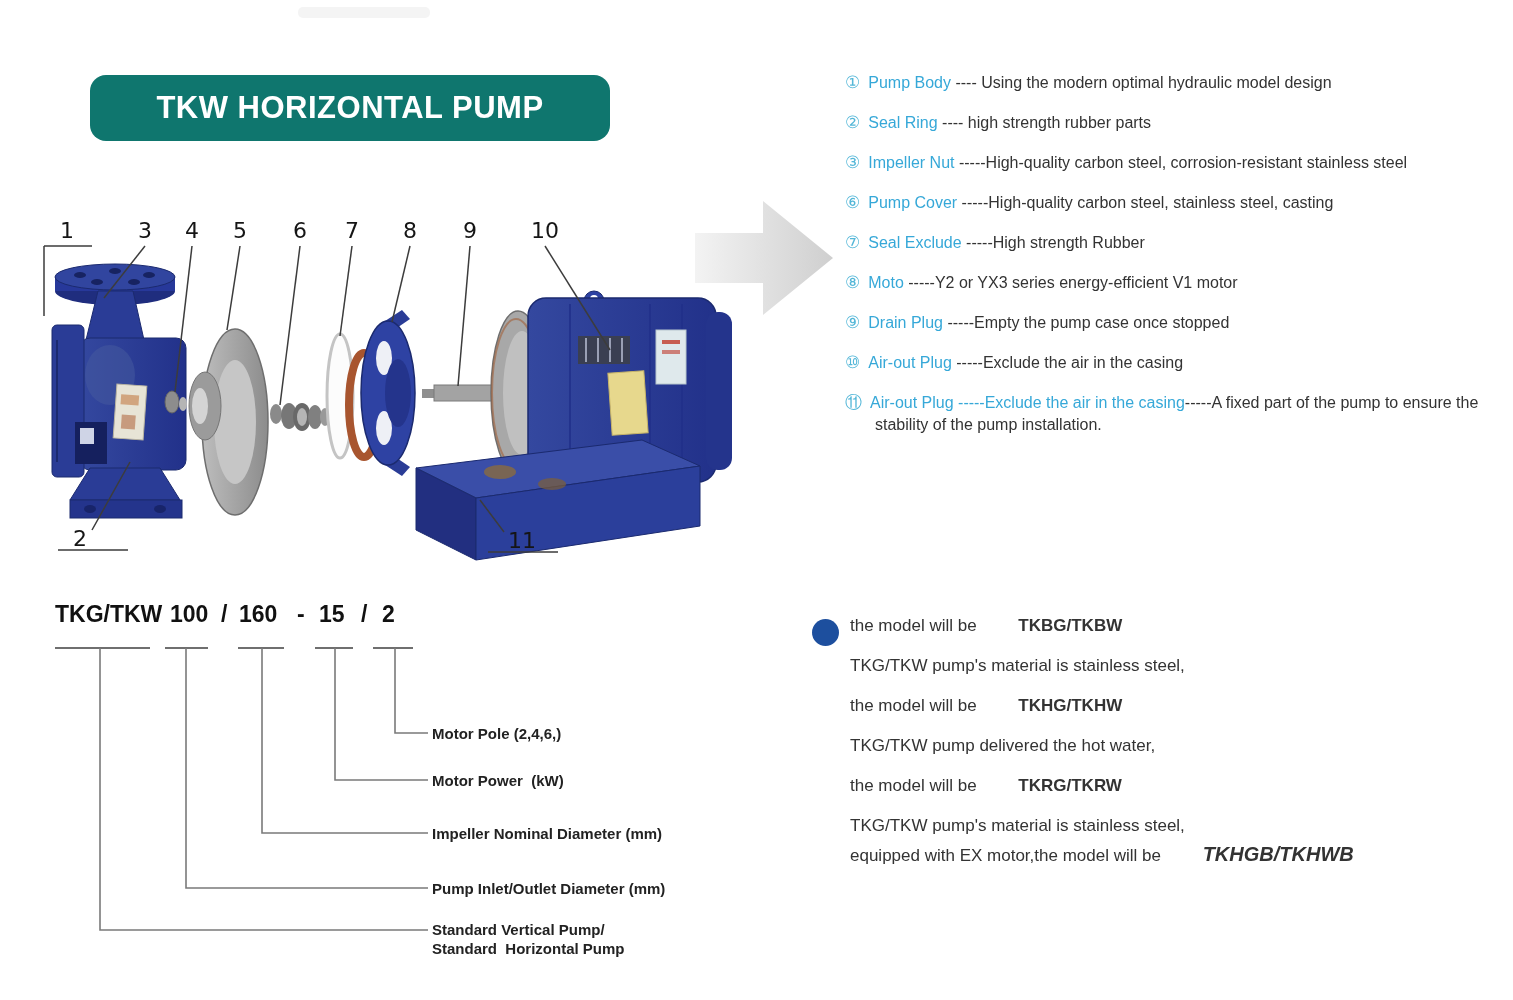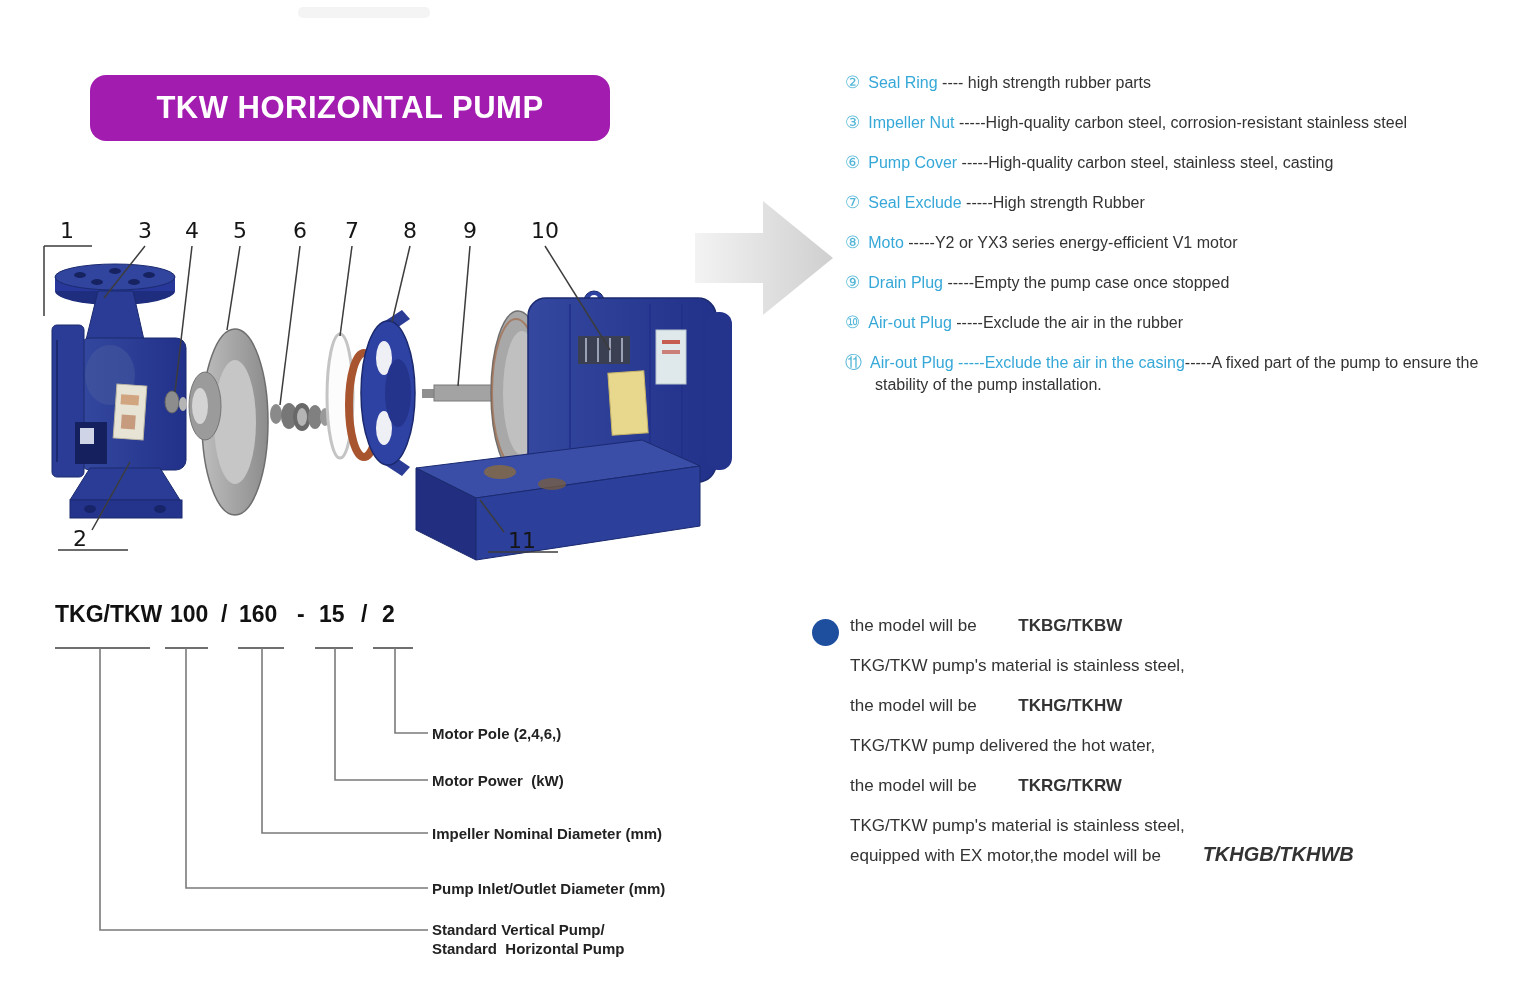--- a/index.html
+++ b/index.html
@@ -2,21 +2,21 @@
 <html><head>
 <meta charset="utf-8">
 <style>
   html,body{margin:0;padding:0;background:#ffffff;}
   body{font-family:"Liberation Sans",sans-serif;}
   .page{position:relative;width:1513px;height:1000px;background:#ffffff;overflow:hidden;}
 
   .top-smudge{position:absolute;left:298px;top:7px;width:132px;height:11px;background:#f4f4f4;border-radius:5px;}
 
   
-  .banner{position:absolute;left:90px;top:75px;width:520px;height:66px;background:#a21caf;
+  .banner{position:absolute;left:90px;top:75px;width:520px;height:66px;background:#0f766e;
           border-radius:16px;display:flex;align-items:center;justify-content:center;}
   .banner span{color:#ffffff;font-weight:bold;font-size:31px;letter-spacing:0.5px;}
 
   
   .pump-svg{position:absolute;left:30px;top:200px;width:710px;height:365px;}
 
   
   .flow-arrow{position:absolute;left:695px;top:193px;width:145px;height:140px;}
 
   
@@ -186,27 +186,28 @@
     <defs>
       <linearGradient id="arrG" x1="0" y1="0" x2="1" y2="0">
         <stop offset="0" stop-color="#f3f3f3"></stop>
           <stop offset="1" stop-color="#cfcfcf"></stop>
       </linearGradient>
     </defs>
     <polygon points="0,40 68,40 68,8 138,65 68,122 68,90 0,90" fill="url(#arrG)"></polygon>
   </svg>
 
   <div class="parts">
+    <div class="part-item"><span class="part-num">①</span><span class="part-name">Pump Body</span><span class="part-sep"> ---- </span><span class="part-desc">Using the modern optimal hydraulic model design</span></div>
     <div class="part-item"><span class="part-num">②</span><span class="part-name">Seal Ring</span><span class="part-sep"> ---- </span><span class="part-desc">high strength rubber parts</span></div>
     <div class="part-item"><span class="part-num">③</span><span class="part-name">Impeller Nut</span><span class="part-sep"> -----</span><span class="part-desc">High-quality carbon steel, corrosion-resistant stainless steel</span></div>
     <div class="part-item"><span class="part-num">⑥</span><span class="part-name">Pump Cover</span><span class="part-sep"> -----</span><span class="part-desc">High-quality carbon steel, stainless steel, casting</span></div>
     <div class="part-item"><span class="part-num">⑦</span><span class="part-name">Seal Exclude</span><span class="part-sep"> -----</span><span class="part-desc">High strength Rubber</span></div>
     <div class="part-item"><span class="part-num">⑧</span><span class="part-name">Moto</span><span class="part-sep"> -----</span><span class="part-desc">Y2 or YX3 series energy-efficient V1 motor</span></div>
     <div class="part-item"><span class="part-num">⑨</span><span class="part-name">Drain Plug</span><span class="part-sep"> -----</span><span class="part-desc">Empty the pump case once stopped</span></div>
-    <div class="part-item"><span class="part-num">⑩</span><span class="part-name">Air-out Plug</span><span class="part-sep"> -----</span><span class="part-desc">Exclude the air in the rubber</span></div>
+    <div class="part-item"><span class="part-num">⑩</span><span class="part-name">Air-out Plug</span><span class="part-sep"> -----</span><span class="part-desc">Exclude the air in the casing</span></div>
     <div class="part-item"><span class="part-num">⑪</span><span class="part-name">Air-out Plug</span><span class="part-sep"> </span><span class="part-cyan">-----Exclude the air in the casing</span><span class="part-sep">-----</span><span class="part-desc">A fixed part of the pump to ensure the stability of the pump installation.</span></div>
   </div>
 
   <div>
     <span class="mseg" style="left:55px">TKG/TKW</span>
     <span class="mseg" style="left:170px">100</span>
     <span class="mseg" style="left:221px">/</span>
     <span class="mseg" style="left:239px">160</span>
     <span class="mseg" style="left:297px">-</span>
     <span class="mseg" style="left:319px">15</span>

